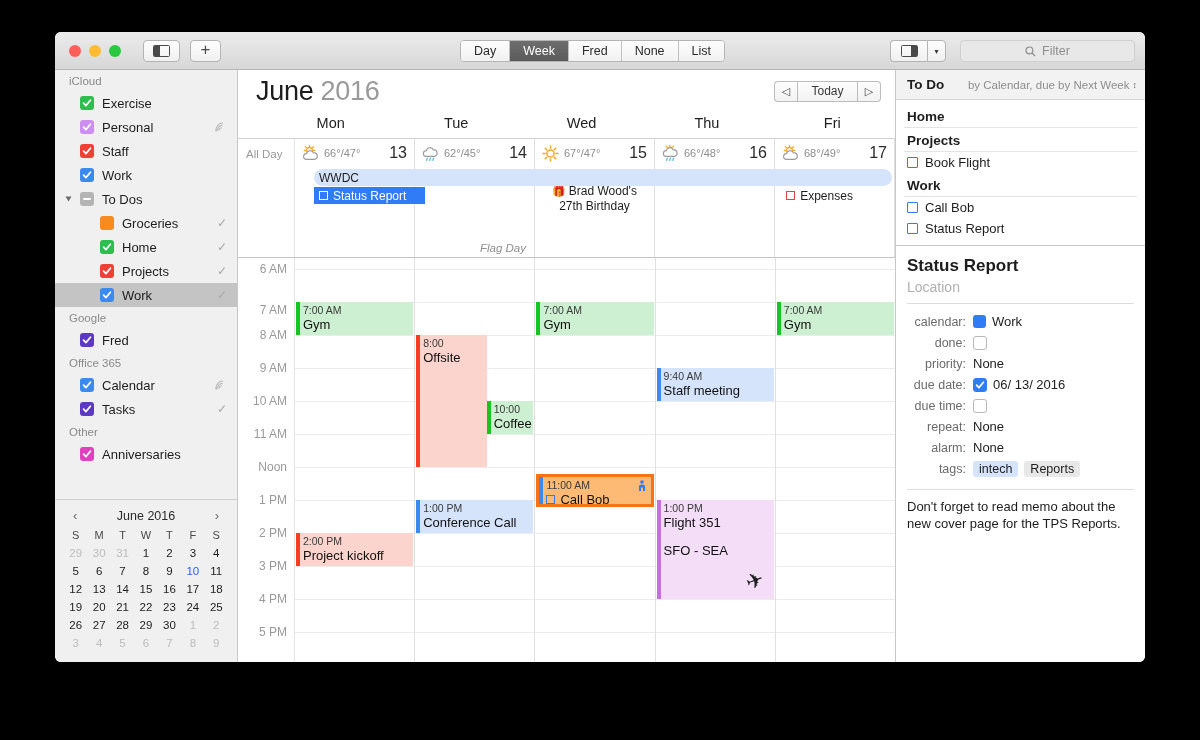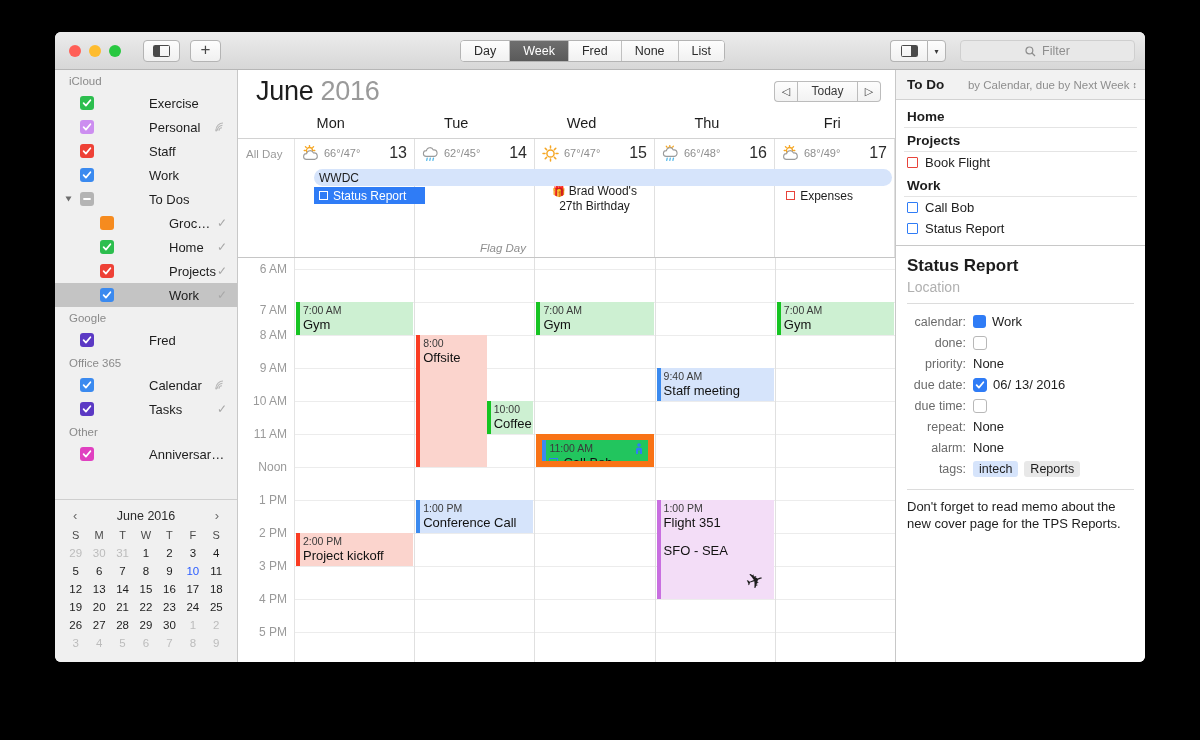--- a/index.html
+++ b/index.html
@@ -133,21 +133,21 @@
   .cal-row.selected { background: #c4c4c4; }
   .cbox {
     width: 14px; height: 14px;
     border-radius: 3px;
     display: flex; align-items: center; justify-content: center;
     flex: 0 0 14px;
     margin-right: 8px;
     position: relative;
   }
   .cbox svg { display:block; }
-  .cal-name { white-space: nowrap; overflow: hidden; text-overflow: ellipsis; margin-left: 47px; }
+  .cal-name { white-space: nowrap; overflow: hidden; text-overflow: ellipsis; }
   .row-right { margin-left: auto; display:flex; align-items:center; }
   .disclosure {
     position: absolute; left: 11px; top: 50%;
     transform: translateY(-50%);
     width: 0; height: 0;
     border-left: 5px solid #6d6d6d;
     border-top: 3.5px solid transparent;
     border-bottom: 3.5px solid transparent;
   }
   .disclosure.open { transform: translateY(-50%) rotate(90deg); }
@@ -317,21 +317,21 @@
     overflow: hidden;
     padding: 2px 2px 2px 7px;
   }
   .evt::before {
     content: ""; position: absolute;
     left: 0; top: 0; bottom: 0; width: 4px;
   }
   .evt-time { font-size: 10.5px; color: #3a3a3a; line-height: 13px; }
   .evt-title { font-size: 13px; color: #111; line-height: 16px; }
   .evt-sub { font-size: 13px; color: #111; line-height: 16px; margin-top: 12px; }
-  .evt.outline { background: #22c55e; border: 6px solid #f97316; }
+  .evt.outline { background: #fdba74; border: 3px solid #f97316; margin-top: 40px; }
   .evt .todo-box {
     width: 9px; height: 9px;
     border: 1.6px solid #2f7cf6;
     display: inline-block;
     margin-right: 5px;
     vertical-align: 0px;
   }
   .person-glyph {
     position: absolute; right: 5px; top: 3px;
     font-size: 11px; color: #2f7cf6;

